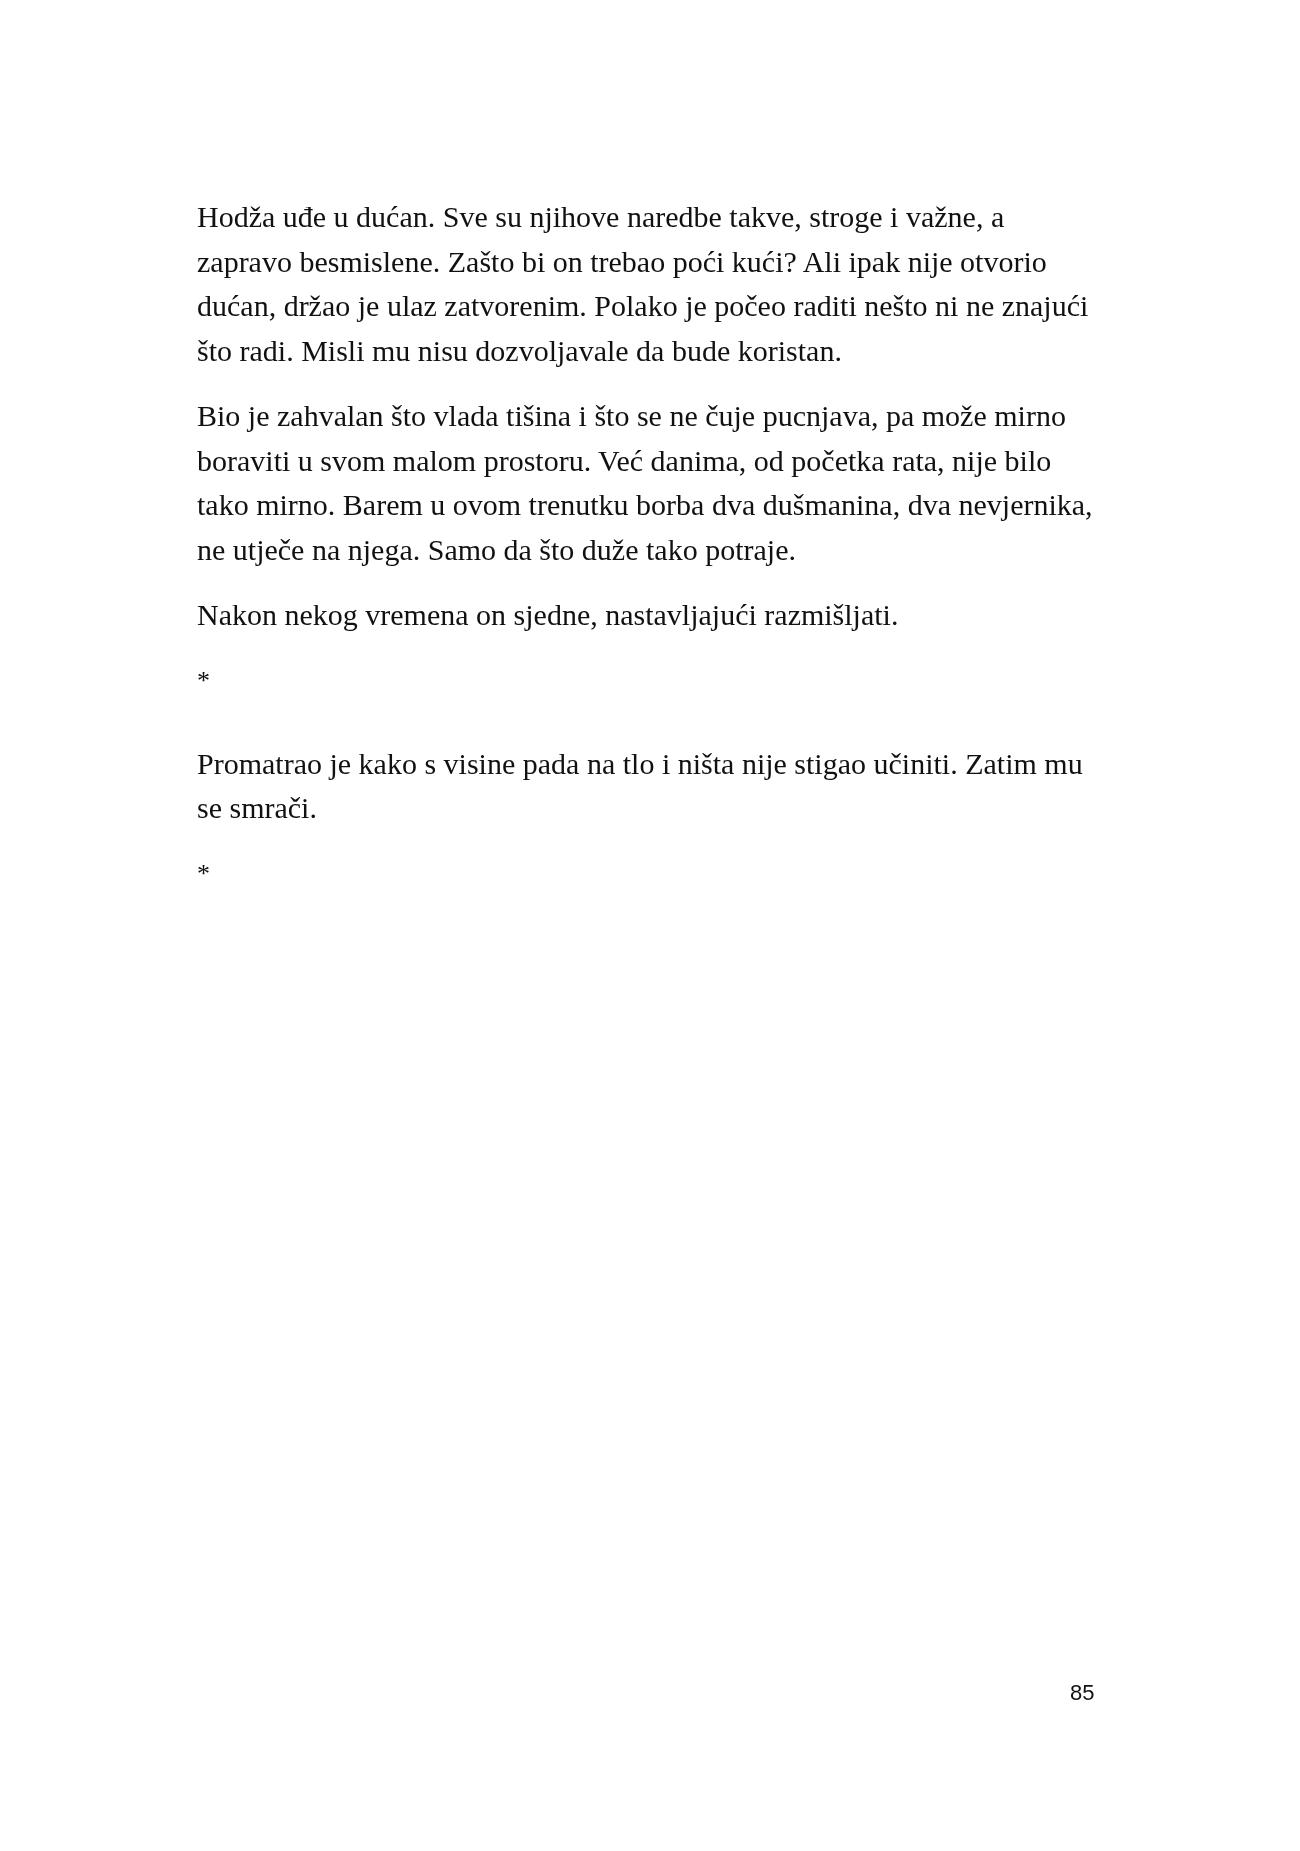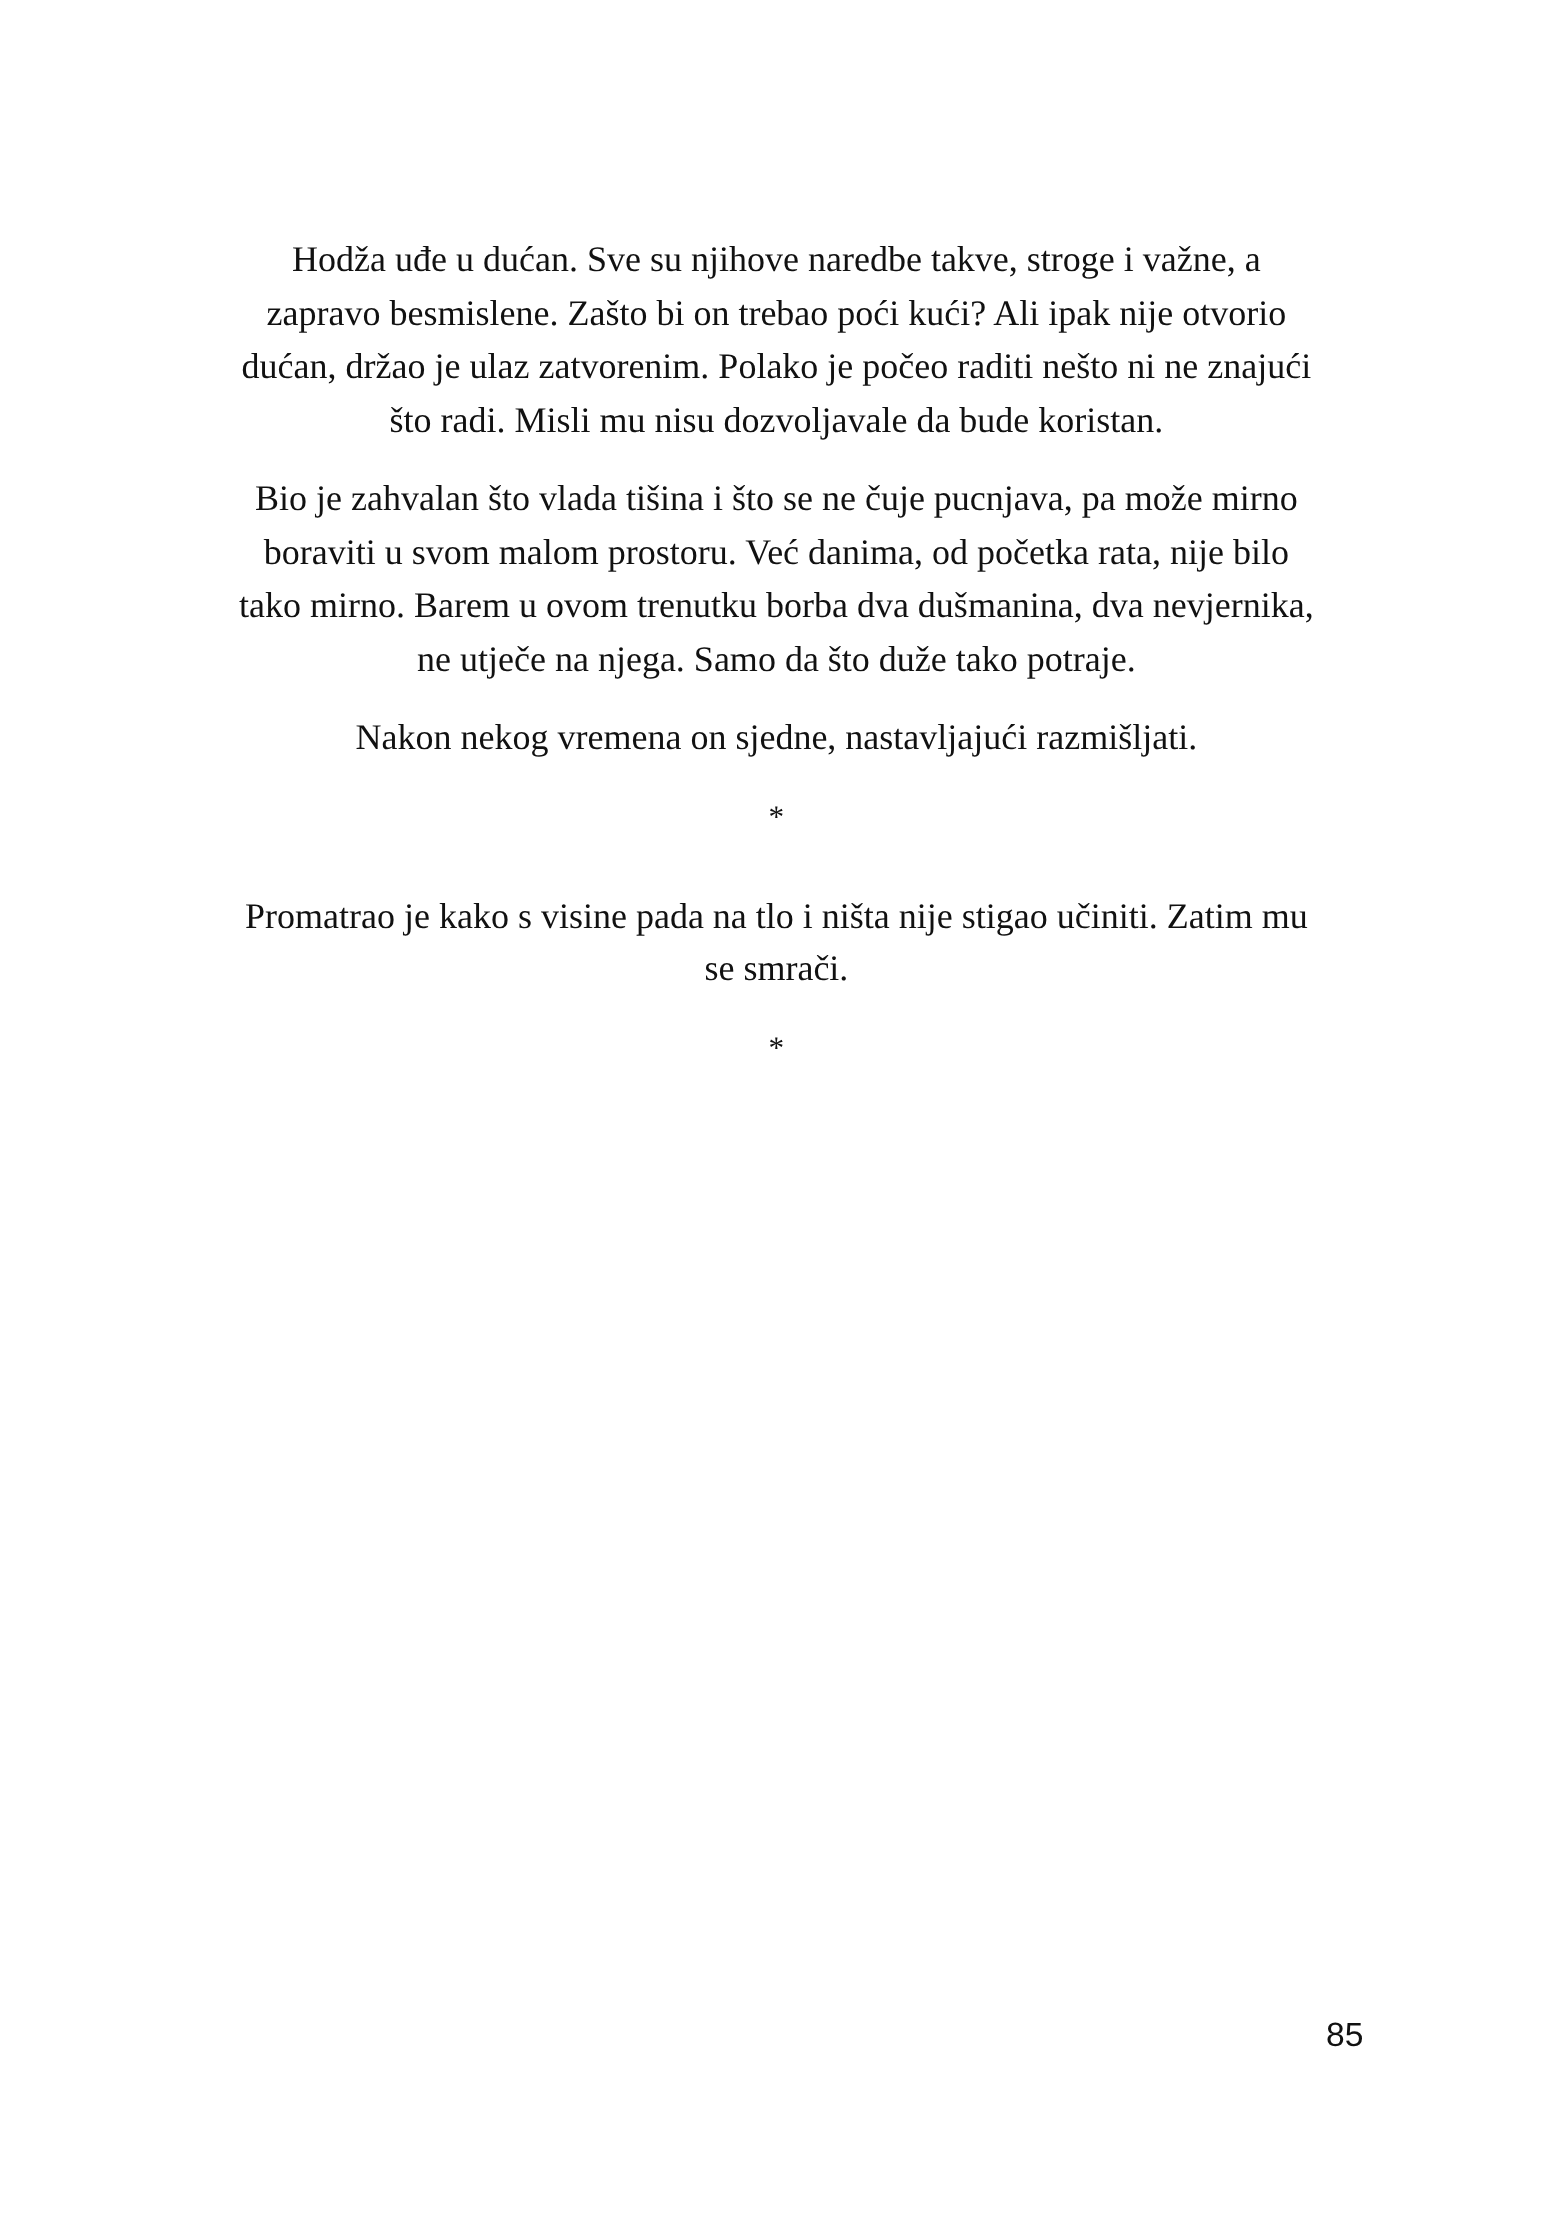--- a/index.html
+++ b/index.html
@@ -7,30 +7,29 @@
   .page { position: absolute; left: 0; top: 0; width: 1300px; height: 1851px; background: #ffffff; }
   .text-block {
     position: absolute;
     left: 197px;
     top: 195px;
     width: 900px;
     font-family: "Liberation Serif", serif;
     font-size: 30px;
     line-height: 44.5px;
     color: #111111;
-    text-align: center;
   }
   .para { margin: 0 0 21px 0; }
   .sep { margin: 0 0 21px 0; height: 62px; font-size: 26px; line-height: 44px; }
   .page-number {
     position: absolute;
-    left: 1105px;
+    left: 1070px;
     top: 1680px;
     font-family: "Liberation Sans", sans-serif;
-    font-size: 28px;
+    font-size: 22px;
     color: #111111;
   }
 </style>
 </head>
 <body>
 
 <div class="page">
   <div class="text-block">
     <p class="para">Hodža uđe u dućan. Sve su njihove naredbe takve, stroge i važne, a zapravo besmislene. Zašto bi on trebao poći kući? Ali ipak nije otvorio dućan, držao je ulaz zatvorenim. Polako je počeo raditi nešto ni ne znajući što radi. Misli mu nisu dozvoljavale da bude koristan.</p>
     <p class="para">Bio je zahvalan što vlada tišina i što se ne čuje pucnjava, pa može mirno boraviti u svom malom prostoru. Već danima, od početka rata, nije bilo tako mirno. Barem u ovom trenutku borba dva dušmanina, dva nevjernika, ne utječe na njega. Samo da što duže tako potraje.</p>

